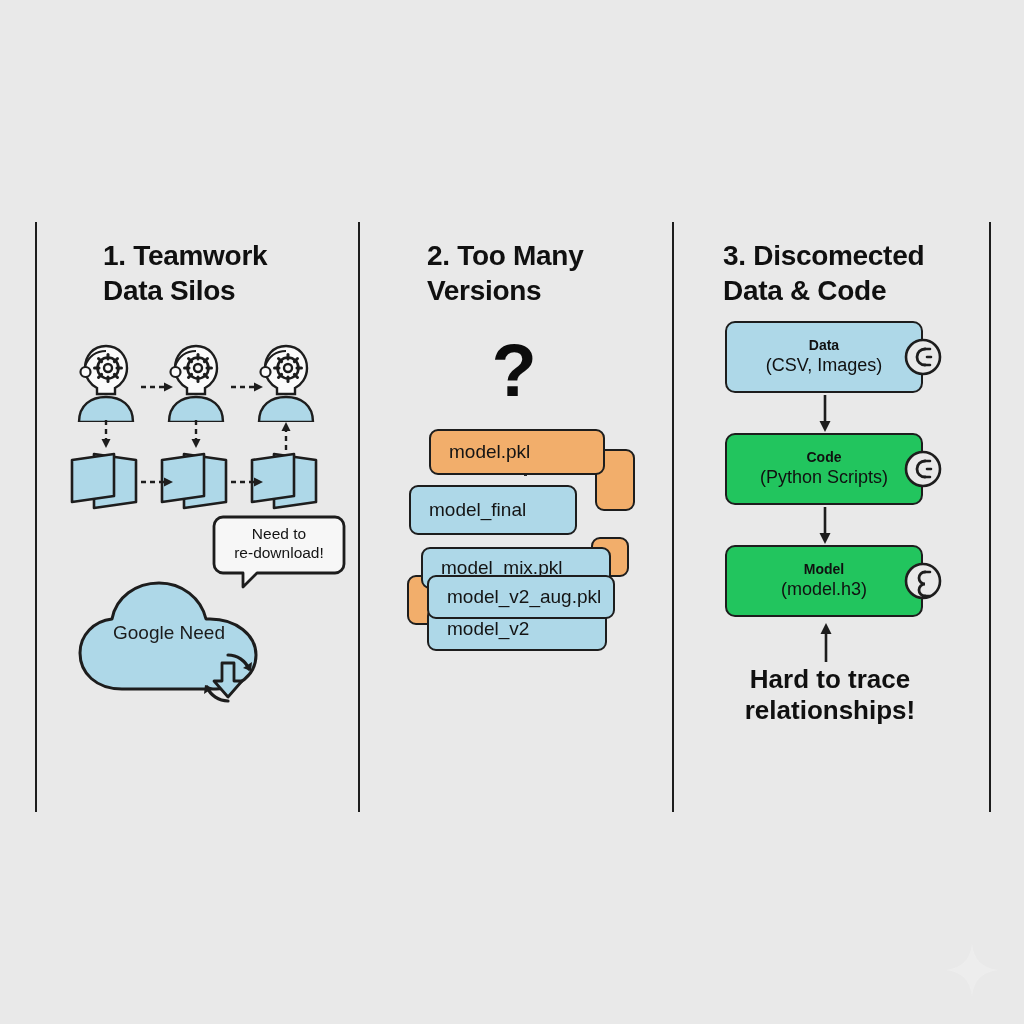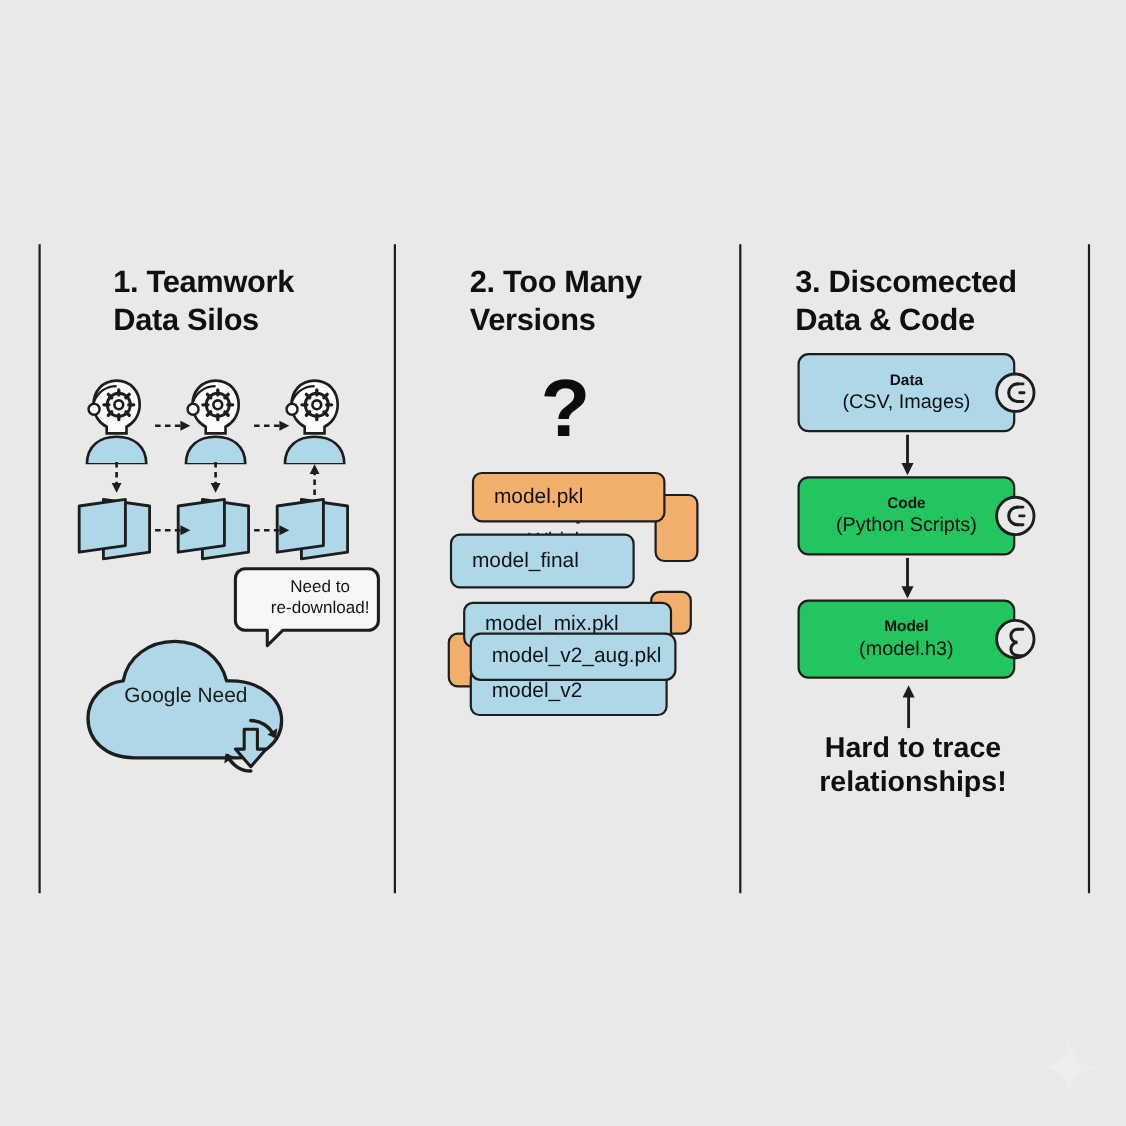--- a/index.html
+++ b/index.html
@@ -75,21 +75,20 @@
     font-size: 19px; color: #1b1b1b;
   }
   #sync-badge { position: absolute; left: 161px; top: 425px; width: 62px; height: 62px; }
 
   #bubble-wrap { position: absolute; left: 175px; top: 292px; width: 136px; height: 76px; }
   #bubble-text {
     position: absolute; left: 178px; top: 303px;
     width: 130px; text-align: center;
     font-size: 15.5px; line-height: 1.2; color: #141414;
     white-space: pre-line;
-    margin-left: 12px;
   }
 
   
   #qmark {
     position: absolute; left: 125px; top: 112px;
     width: 60px; text-align: center;
     font-size: 74px; font-weight: bold; color: #0c0c0c;
     line-height: 1;
   }
   .fcard {
@@ -340,21 +339,21 @@
         </div>
         <div class="fcard orange" style="left: 190px; top: 22px; width: 40px; height: 62px; z-index: 1;"></div>
         <div class="fcard blue" style="left: 4px; top: 58px; width: 168px; height: 50px; z-index: 5;">
           <span>model_final</span>
         </div>
         <div class="fcard orange" style="left: 186px; top: 110px; width: 38px; height: 40px; z-index: 1;"></div>
         <div class="fcard blue" style="left: 16px; top: 120px; width: 190px; height: 42px; z-index: 4;">
           <span>model_mix.pkl</span>
         </div>
         <div class="fcard orange" style="left: 2px; top: 148px; width: 34px; height: 50px; z-index: 1;"></div>
-        <div class="fcard blue" style="left: 22px; top: 148px; width: 188px; height: 44px; z-index: 5; border-radius: 10px;">
+        <div class="fcard blue" style="left: 22px; top: 148px; width: 188px; height: 44px; z-index: 5;">
           <span>model_v2_aug.pkl</span>
         </div>
         <div class="fcard blue" style="left: 22px; top: 180px; width: 180px; height: 44px; z-index: 3;">
           <span>model_v2</span>
         </div>
       </div>
 
     <div id="stem"></div>
     <div id="which-one">Which one
 is correct?</div>

